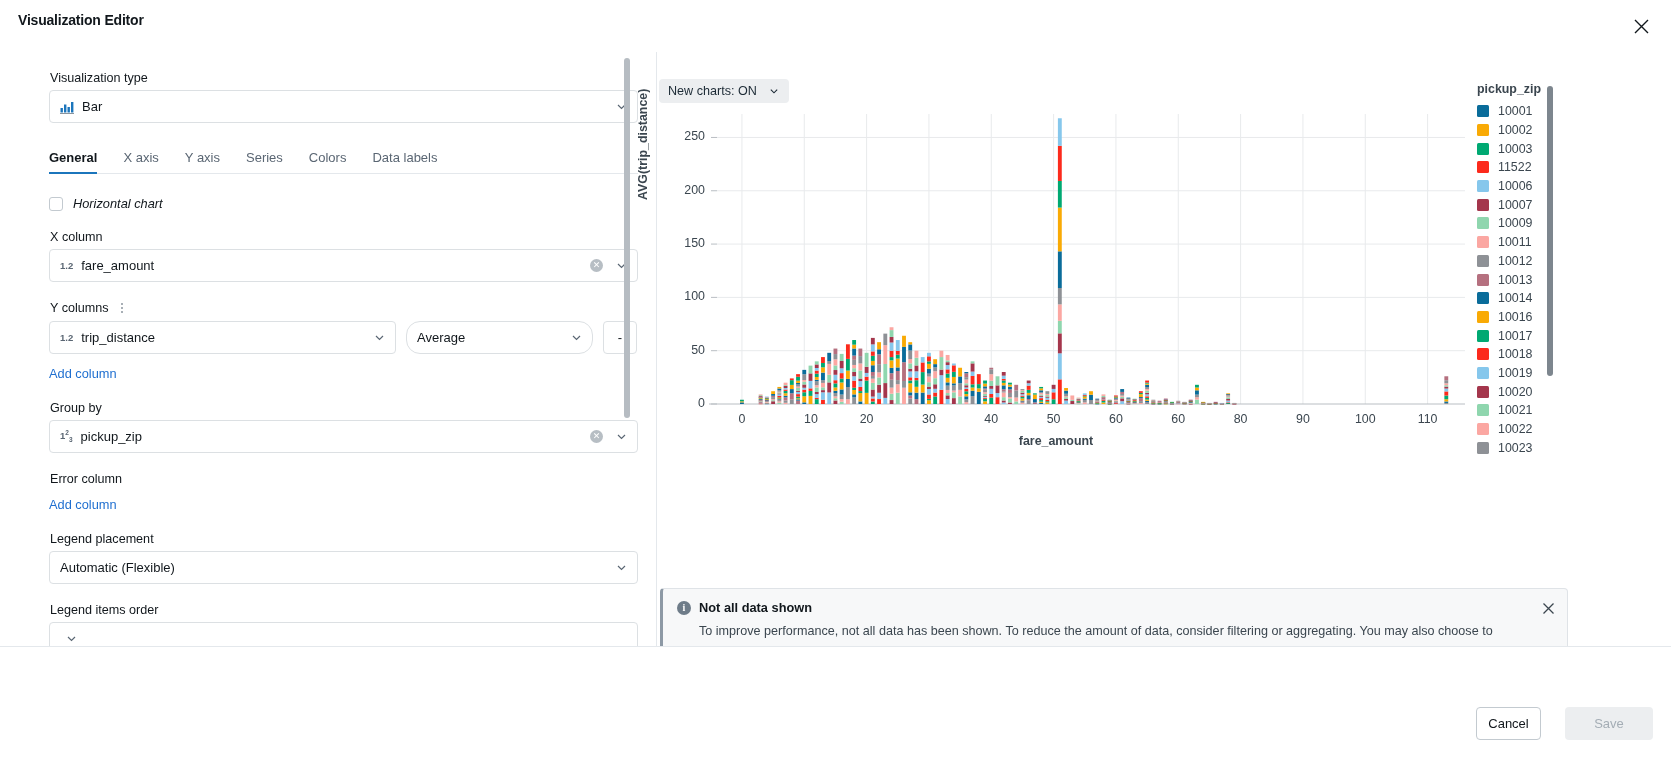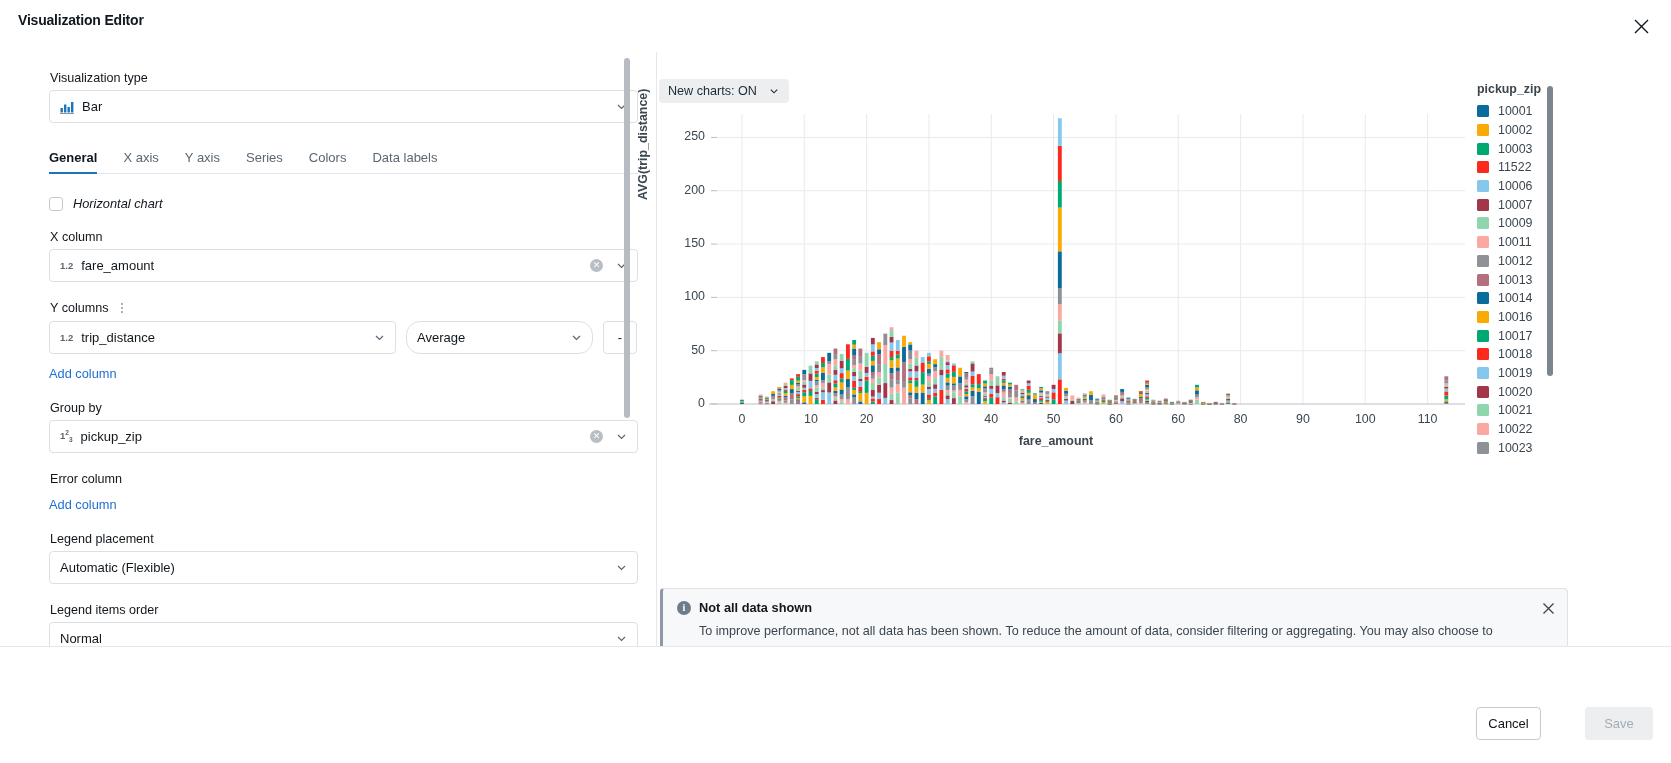--- a/index.html
+++ b/index.html
@@ -195,21 +195,21 @@
   }
   .btn {
     position:absolute; height:33px; border-radius:4px; font-size:13px;
     display:flex; align-items:center; justify-content:center; cursor:pointer;
   }
   .btn-cancel {
     right:130px; top:60px; width:65px;
     border:1px solid #c3cad0; background:#fff; color:#11171c;text-align:center;
   }
   .btn-save {
-    right:18px; top:60px; width:68px;
+    right:18px; top:60px; width:88px;
     background:#eceef0; color:#a4adb5; border:1px solid transparent;
     cursor:default;
   }
 </style>
 </head>
 <body>
 
 <div class="modal-header">
   <div class="modal-title">Visualization Editor</div>
   <div class="close-btn">
@@ -328,21 +328,20 @@
     <span class="chev">
       <svg width="11" height="11" viewBox="0 0 11 11">
           <path d="M2 4 L5.5 7.5 L9 4" stroke="#5a6673" stroke-width="1.2" fill="none"></path>
         </svg>
     </span>
   </div>
 
   <div class="spacer-19"></div>
   <div class="field-label">Legend items order</div>
   <div class="select-box">
-    <span class="val">Normal</span>
     <span class="chev">
       <svg width="11" height="11" viewBox="0 0 11 11">
           <path d="M2 4 L5.5 7.5 L9 4" stroke="#5a6673" stroke-width="1.2" fill="none"></path>
         </svg>
     </span>
   </div>
 
   
   
   

